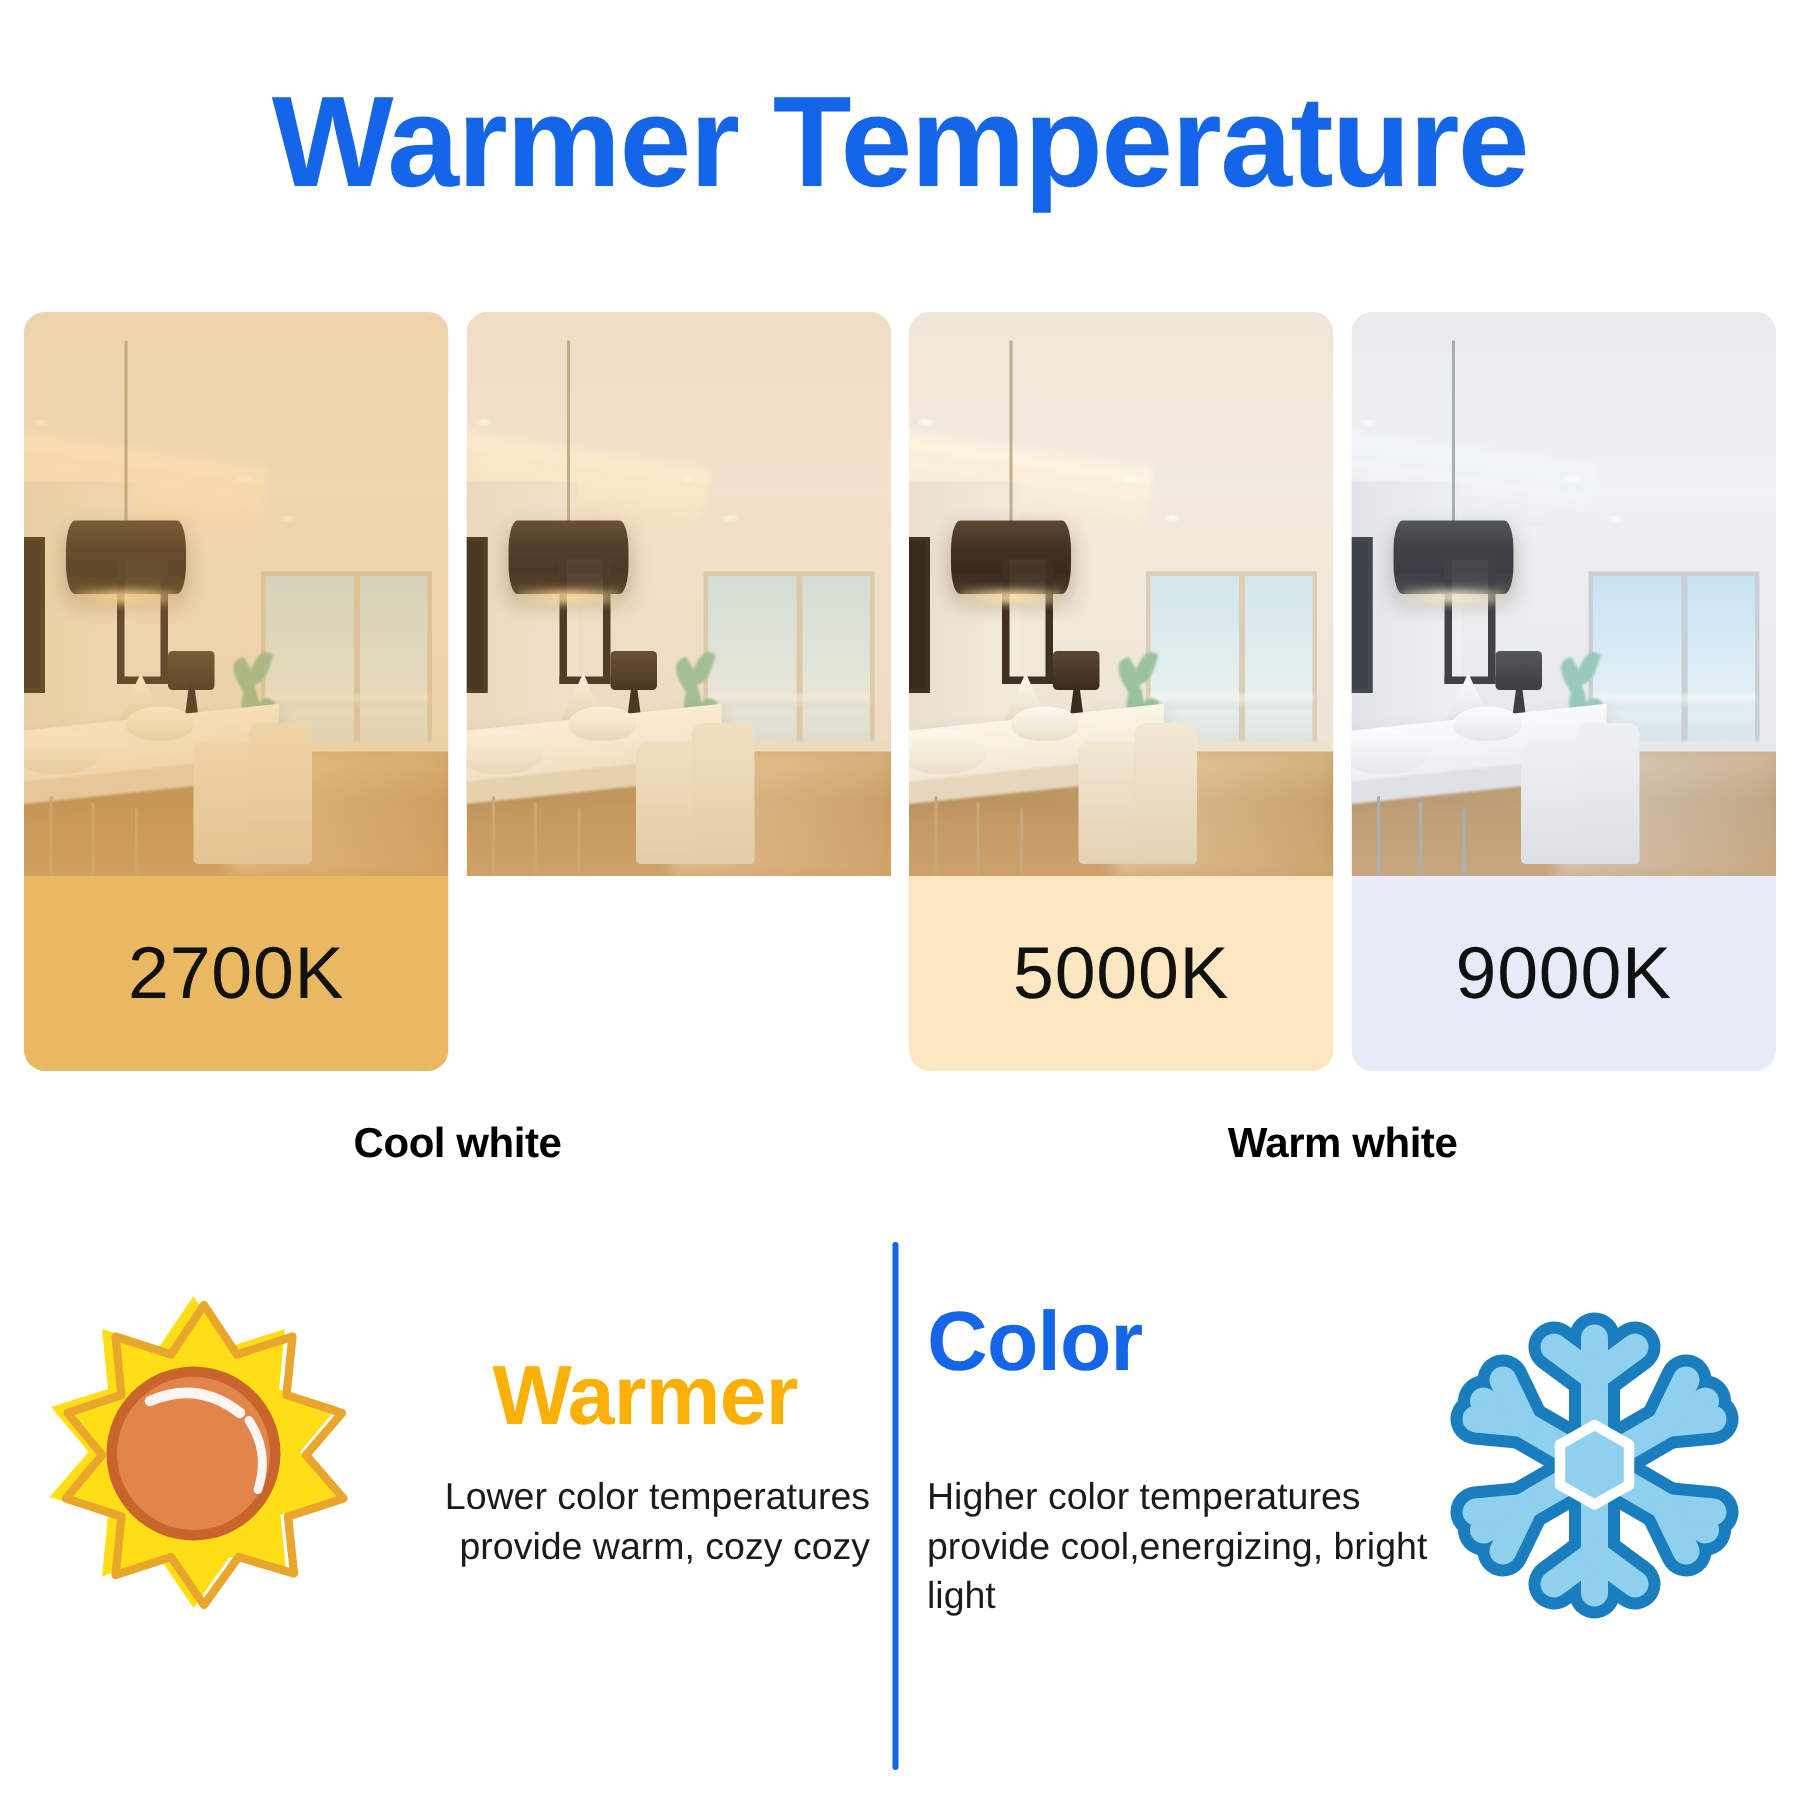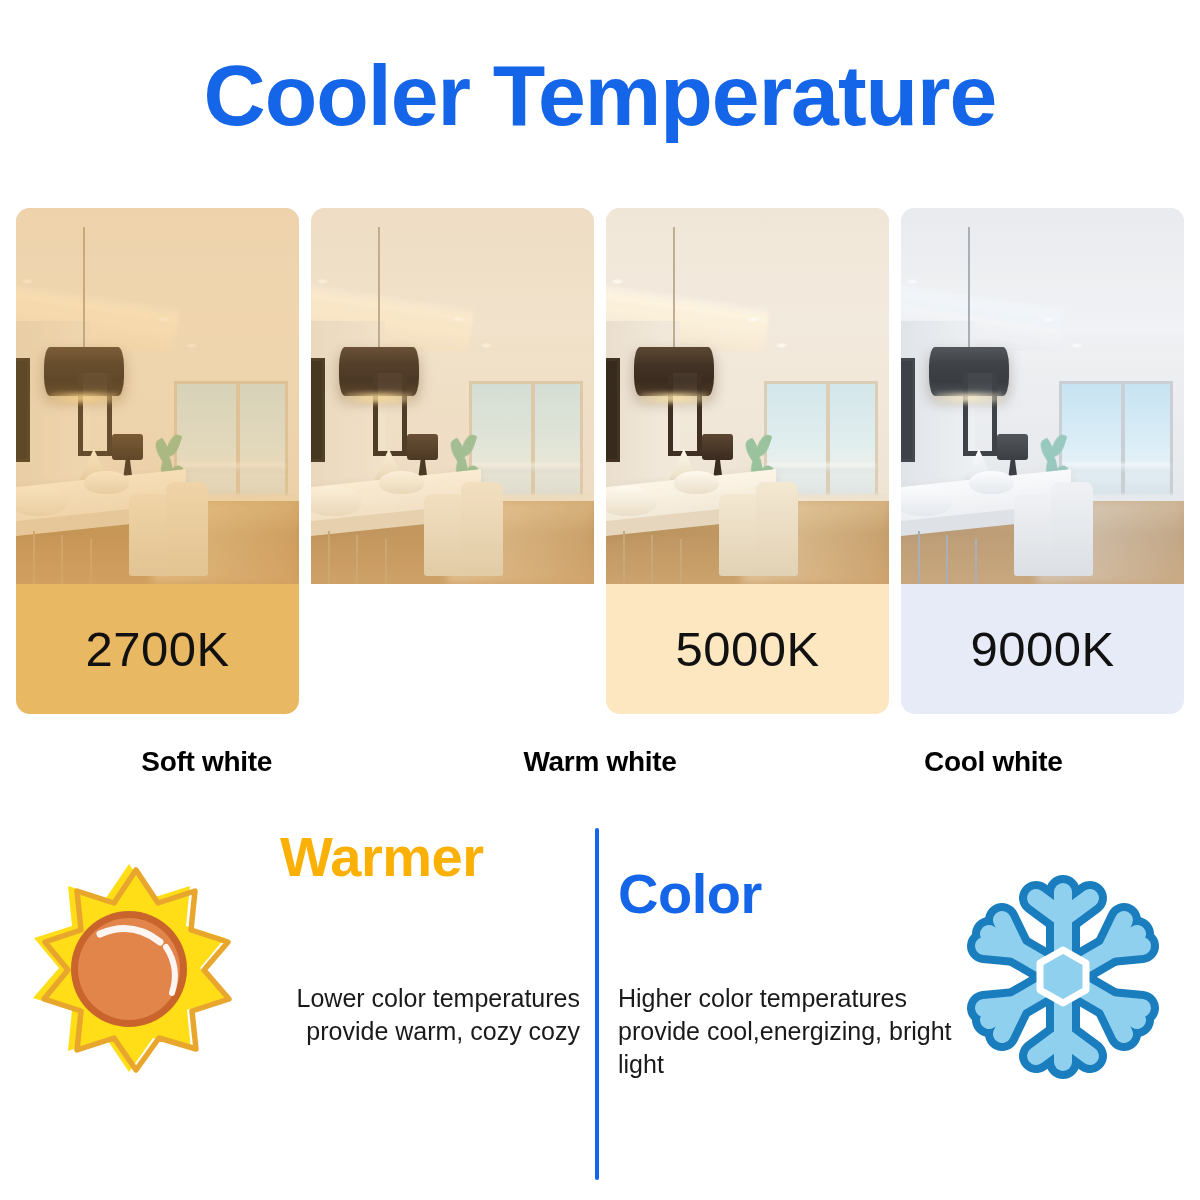--- a/index.html
+++ b/index.html
@@ -228,22 +228,22 @@
     background:#1565E8;
     border-radius:2px;
   }
   #sun-icon-wrap{
     position:absolute;left:14px;top:850px;width:230px;height:230px;
   }
   #snow-icon-wrap{
     position:absolute;left:948px;top:862px;width:230px;height:225px;
   }
   #warmer-label{
-    position:absolute;left:280px;top:829px;width:300px;
-    text-align:left;
+    position:absolute;left:280px;top:902px;width:300px;
+    text-align:center;
     font-family:"Liberation Sans", sans-serif;
     font-weight:bold;font-size:56px;line-height:1;
     color:#FAB005;
     letter-spacing:-.5px;
   }
   #cooler-label{
     position:absolute;left:618px;top:866px;width:300px;
     text-align:left;
     font-family:"Liberation Sans", sans-serif;
     font-weight:bold;font-size:56px;line-height:1;
@@ -263,21 +263,21 @@
     text-align:left;
     font-family:"Liberation Sans", sans-serif;
     font-weight:normal;
     font-size:25px;line-height:1.32;
     color:#1a1a1a;
   }
 </style>
 </head>
 <body>
 
-<div id="page-title">Cooler Temperature</div>
+<div id="page-title">Warmer Temperature</div>
 
 <div id="panel-row">
 
   <div class="temp-panel">
     <div class="room-photo">
       <div class="scene">
         <div class="ceiling"></div>
         <div class="cove-wall"></div>
         <div class="cove-strip"></div>
         <div class="wall-back"></div>
@@ -475,23 +475,22 @@
       </div>
     </div>
     <div class="swatch" style="background:#E7EBF7">
       <span class="swatch-label">9000K</span>
     </div>
   </div>
 
 </div>
 
 <div id="caption-row">
-  <div class="caption">Soft white</div>
+  <div class="caption">Cool white</div>
   <div class="caption">Warm white</div>
-  <div class="caption">Cool white</div>
 </div>
 
 <div id="divider"></div>
 
 <div id="sun-icon-wrap">
   <svg viewBox="0 0 230 230" width="230" height="230">
     <g>
       <path d="M115 14 L138 48 L176 36 L172 76 L211 88 L186 118 L212 148 L173 160 L177 200 L139 188 L115 222 L92 188 L54 201 L58 160 L19 148 L45 118 L20 88 L58 76 L54 36 L92 48 Z" fill="#FFDE17"></path>
       <path d="M122 20 L144 53 L181 41 L177 80 L214 92 L190 120 L215 149 L178 161 L182 199 L145 188 L122 220 L100 188 L63 200 L67 161 L30 149 L54 120 L31 92 L67 80 L63 41 L100 53 Z" fill="none" stroke="#E8A72C" stroke-width="5.5" stroke-linejoin="round"></path>
       <circle cx="115" cy="119" r="58" fill="#C9652C"></circle>

